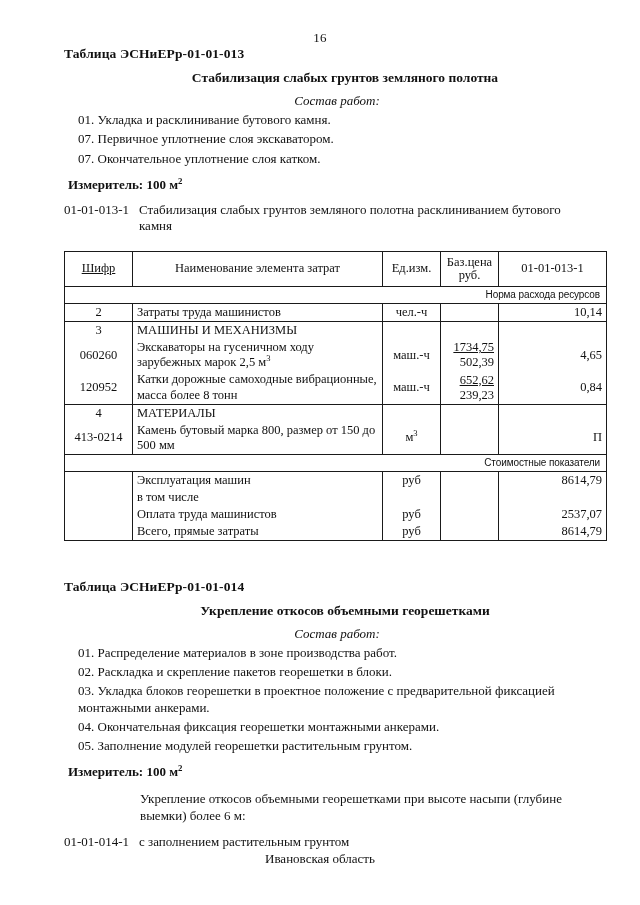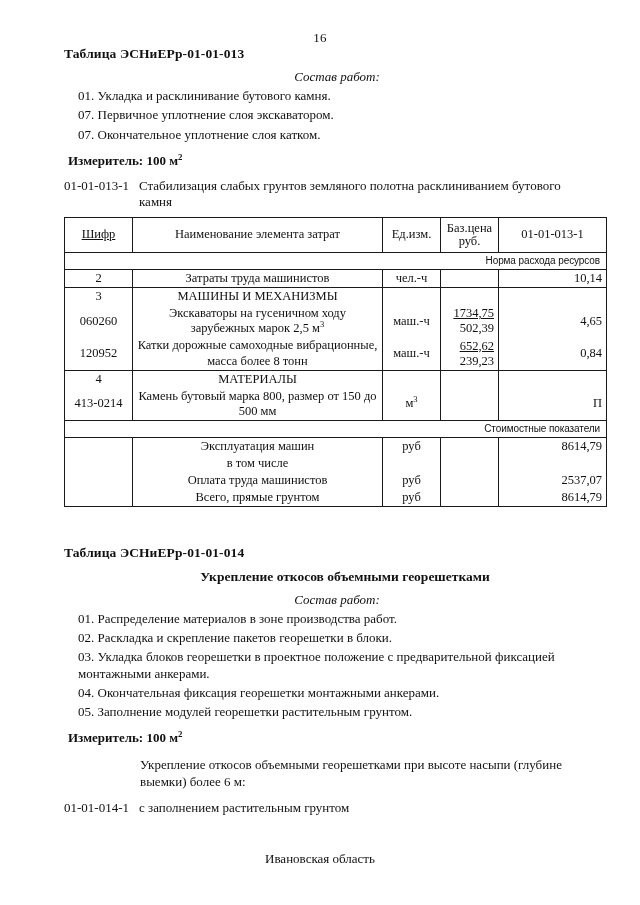--- a/index.html
+++ b/index.html
@@ -74,21 +74,21 @@
     margin-top: 11px;
     padding-left: 76px;
     line-height: 1.3;
   }
   sup { font-size: 0.68em; vertical-align: super; line-height: 0; }
 
   
   table.rates {
     border-collapse: collapse;
     width: 542px;
-    margin-top: 7px;
+    margin-top: 17px;
     margin-left: 0px;
     font-size: 12.5px;
     table-layout: fixed;
   }
   table.rates td, table.rates th {
     border: 1px solid #1a1a1a;
     padding: 1px 4px;
     vertical-align: middle;
     font-weight: normal;
   }
@@ -113,21 +113,21 @@
     border-bottom: 1px solid #1a1a1a;
     text-align: right;
     font-size: 10px;
     font-family: "Liberation Sans", sans-serif;
     padding-right: 6px;
     height: 14px;
     letter-spacing: -0.1px;
   }
 
   td.shifr  { text-align: center; }
-  td.name   { text-align: center; }
+  td.name   { text-align: left; }
   td.unit   { text-align: center; }
   td.price  { text-align: right; padding-right: 6px; }
   td.val    { text-align: right; padding-right: 6px; }
   td.b      { font-weight: bold; }
   .u { text-decoration: underline; }
 
   .two-line { line-height: 1.22; }
   .price-stack { line-height: 1.2; }
   .nb { border-bottom: 0 !important; }
   .nt { border-top: 0 !important; }
@@ -145,20 +145,21 @@
 </head>
 <body>
 
 <div class="page">
 
   <div class="pageno">16</div>
 
   <div class="block">
 
     <div class="tbl-caption">Таблица  ЭСНиЕРр-01-01-013</div>
+    <div class="tbl-title">Стабилизация слабых грунтов земляного полотна</div>
     <div class="sostav">Состав работ:</div>
 
     <div class="work-item">01. Укладка и расклинивание бутового камня.</div>
     <div class="work-item">07. Первичное уплотнение слоя экскаватором.</div>
     <div class="work-item">07. Окончательное уплотнение слоя катком.</div>
 
     <div class="izmeritel"><span>Измеритель: 100 м</span><sup>2</sup></div>
 
     <div class="norm-line">
       <span class="code">01-01-013-1</span>
@@ -267,21 +268,21 @@
         <tr>
           <td class="shifr nt nb"></td>
           <td class="name nt nb">Оплата труда машинистов</td>
           <td class="unit nt nb">руб</td>
           <td class="price nt nb"></td>
           <td class="val nt nb">2537,07</td>
         </tr>
 
         <tr>
           <td class="shifr nt"></td>
-          <td class="name b nt">Всего, прямые грунтом</td>
+          <td class="name b nt">Всего, прямые затраты</td>
           <td class="unit b nt">руб</td>
           <td class="price nt"></td>
           <td class="val b nt">8614,79</td>
         </tr>
       </tbody>
     </table>
   </div>
 
   <div class="spacer-lg"></div>
 

